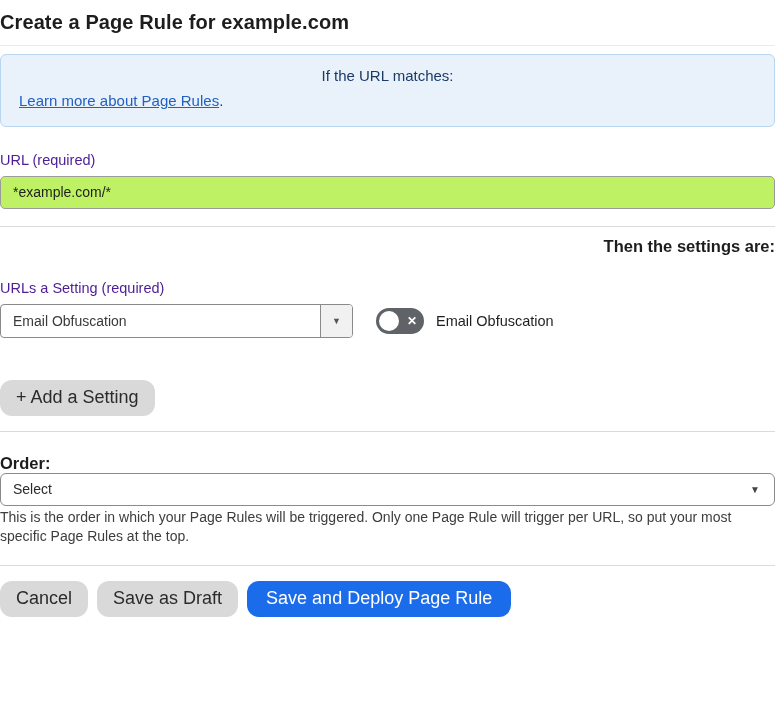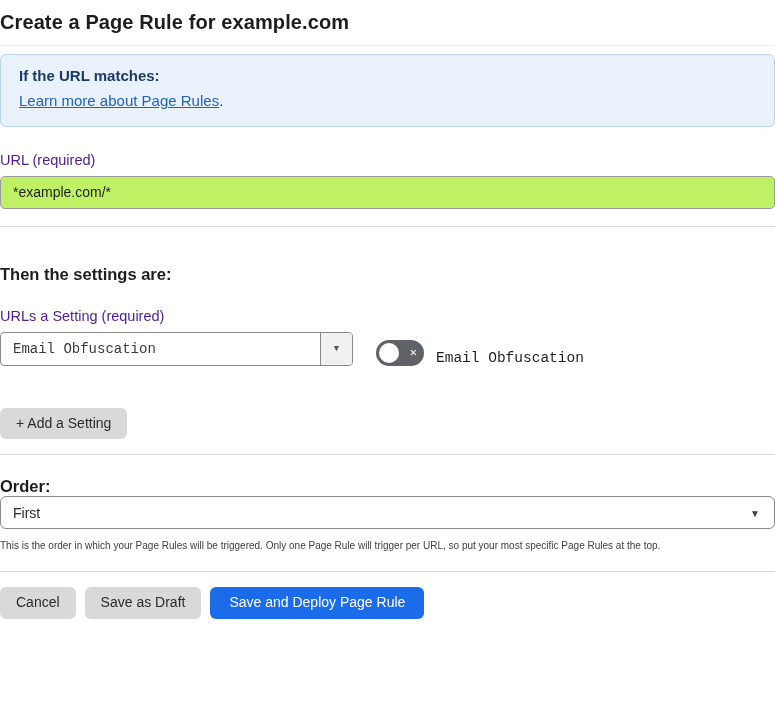--- a/index.html
+++ b/index.html
@@ -24,21 +24,21 @@
   .info-box {
     margin-top: 8px;
     background: #e9f1fb;
     border: 1px solid #b8d6f0;
     border-radius: 6px;
     padding: 9px 18px 12px 18px;
     color: #1b3a66;
     font-size: 15px;
     line-height: 1.66;
   }
-  .info-box .info-heading { font-weight: 700; }
+  .info-box .info-heading { font-weight: 400; text-align: center; }
   .info-link { color: #2160c4; text-decoration: underline; cursor: pointer; }
   .info-link-suffix { color: #1b3a66; }
 
   
   .field-label { font-size: 14.5px; color: #4c1d95; margin-bottom: 8px; }
   .helper-text { font-size: 13.5px; color: #474747; margin-top: 7px; }
 
   .url-section { margin-top: 25px; }
   .url-input {
     width: 100%; height: 33px;
@@ -51,28 +51,28 @@
     font-family: "Liberation Sans", sans-serif;
     outline: none;
   }
 
   .divider { height: 1px; background: #dadada; }
   .divider-1 { margin: 17px 0 0 0; }
   .divider-2 { margin: 15px 0 0 0; }
   .divider-3 { margin: 18px 0 0 0; }
 
   .section-heading { font-size: 16.5px; font-weight: 700; color: #1d1d1d; }
-  .settings-heading { margin-top: 38px; }
+  .settings-heading { margin-top: 10px; text-align: right; }
   .order-heading { margin-top: 22px; }
 
   .pick-label { margin-top: 24px; }
   .order-select-label { margin-top: 23px; }
 
   
-  .setting-row { display: flex; align-items: flex-end; font-family: Liberation Mono, monospace; }
+  .setting-row { display: flex; align-items: center; }
   .setting-dropdown {
     width: 353px; height: 34px;
     border: 1px solid #8a8a8a;
     border-radius: 4px;
     display: flex; align-items: stretch;
     background: #ffffff;
     overflow: hidden;
     cursor: pointer;
   }
   .dropdown-value {
@@ -108,22 +108,22 @@
     transform: translateY(-50%);
     color: #ffffff; font-size: 12px; font-weight: 700;
     line-height: 1;
   }
   .toggle-label { margin-left: 12px; font-size: 14.5px; color: #1f1f1f; }
 
   
   .btn {
     display: inline-block;
     border: none;
-    border-radius: 6px;
-    font-size: 14px;
+    border-radius: 12px;
+    font-size: 18px;
     font-family: "Liberation Sans", sans-serif;
     padding: 8px 16px;
     cursor: pointer;
     line-height: 1.1;
     text-align: center;
   }
   .btn-gray { background: #d9d9d9; color: #2b2b2b; }
   .btn-primary { background: #1b6ceb; color: #ffffff; padding: 8px 19px; }
   .add-setting-btn { margin-top: 42px; }
 
@@ -138,23 +138,23 @@
     padding: 0 12px;
     font-size: 14px; color: #2a2a2a;
     cursor: pointer;
   }
   .select-chevron {
     position: absolute; right: 14px; top: 50%;
     transform: translateY(-50%);
     color: #444444; font-size: 10px;
   }
   .order-helper {
-    font-size: 10px; color: #3d3d3d;
+    font-size: 14px; color: #3d3d3d;
     line-height: 1.42;
-    margin-top: 10px;
+    margin-top: 2px;
     max-width: 740px;
   }
 
   
   .footer-row { display: flex; gap: 9px; margin-top: 15px; }
 </style>
 </head>
 <body>
 
 <div class="container">
@@ -195,21 +195,21 @@
   </div>
 
   <button class="btn btn-gray add-setting-btn">+ Add a Setting</button>
 
   <div class="divider divider-2"></div>
 
   <h2 class="section-heading order-heading">Order:</h2>
 
 
   <div class="order-select">
-    <span>First</span>
+    <span>Select</span>
     <span class="select-chevron">▼</span>
   </div>
 
   <div class="order-helper">This is the order in which your Page Rules will be triggered. Only one Page Rule will trigger per URL, so put your most specific Page Rules at the top.</div>
 
   <div class="divider divider-3"></div>
 
   <div class="footer-row">
     <button class="btn btn-gray">Cancel</button>
     <button class="btn btn-gray">Save as Draft</button>

